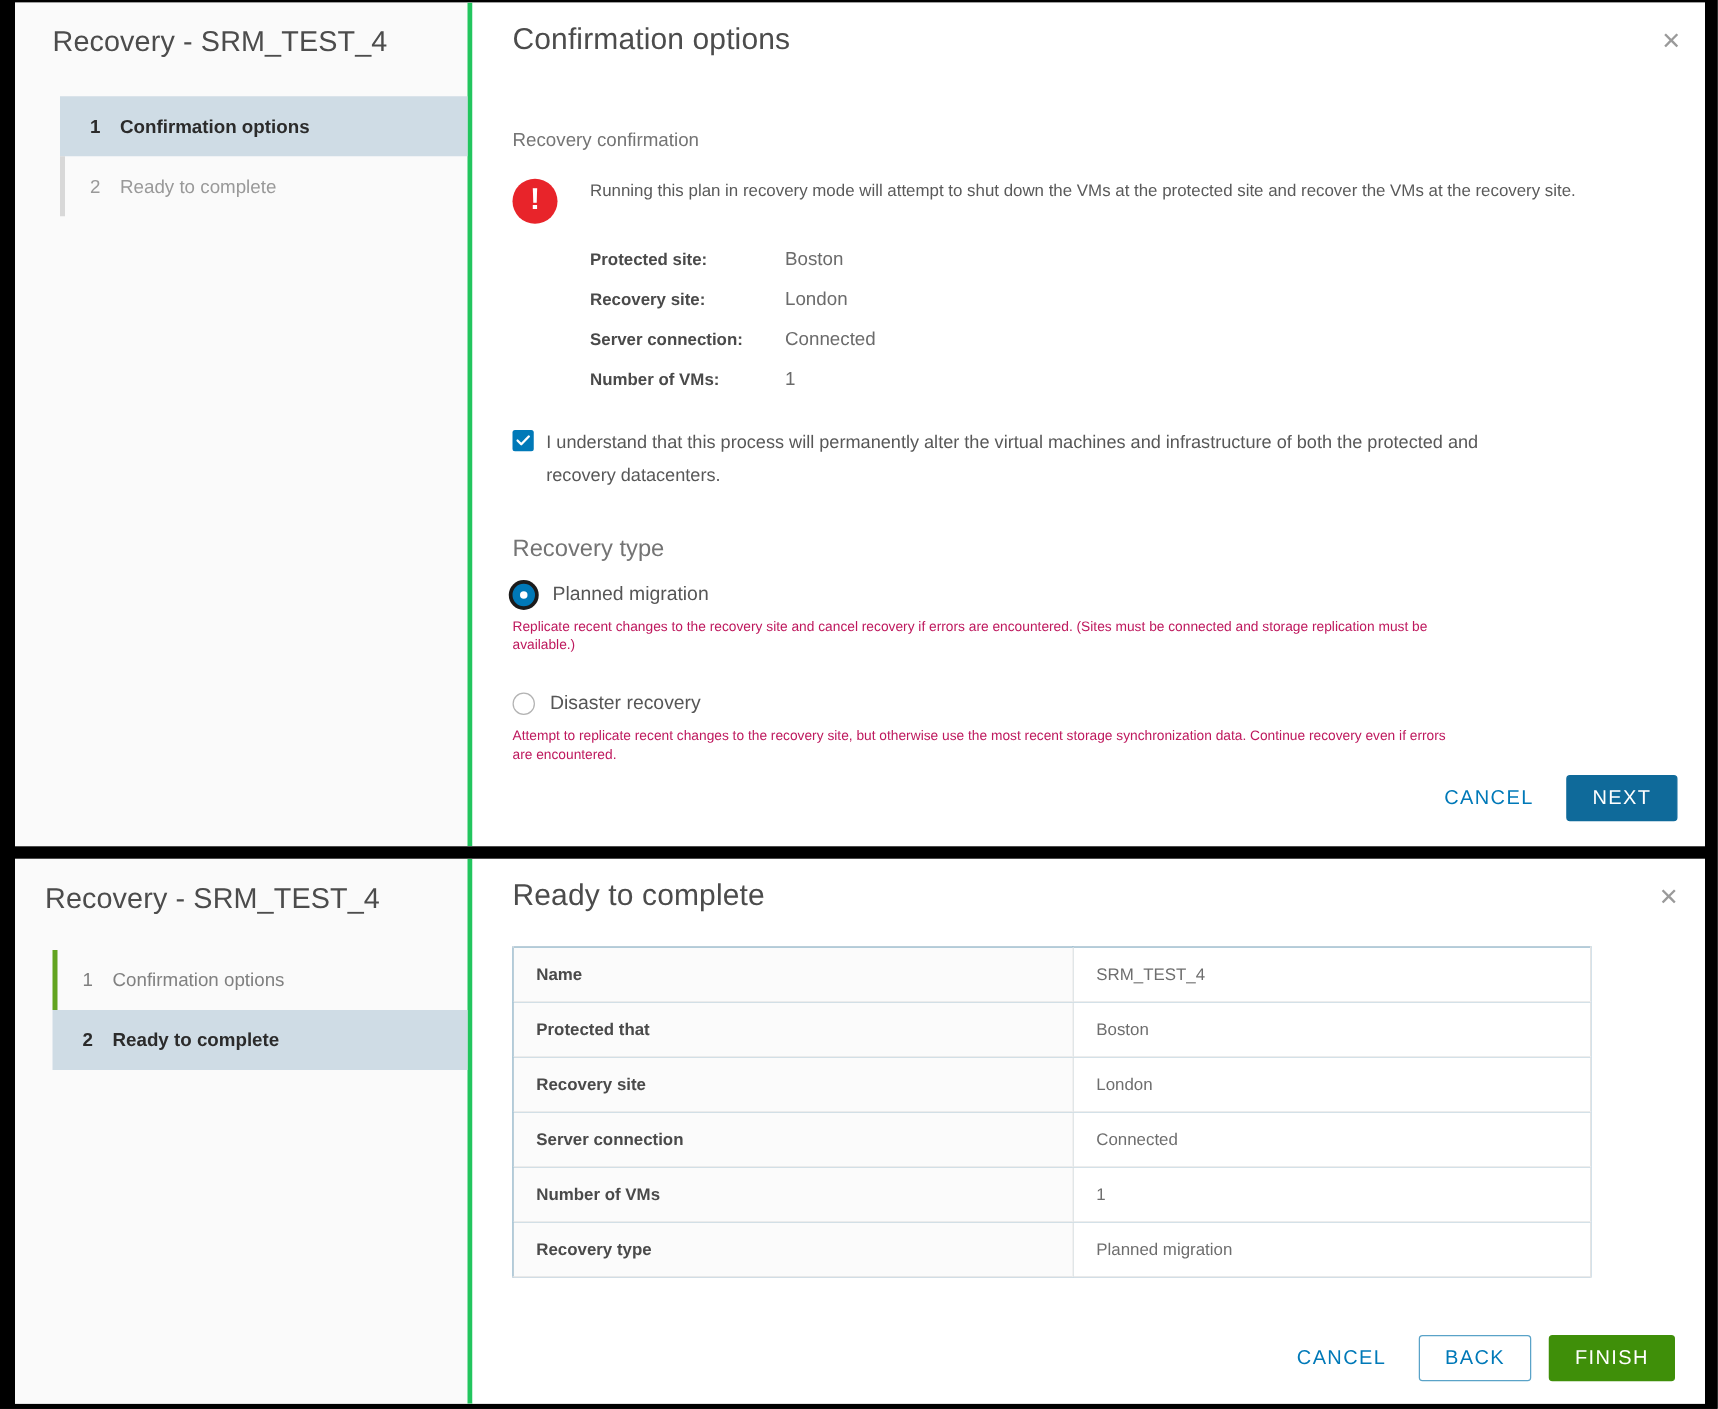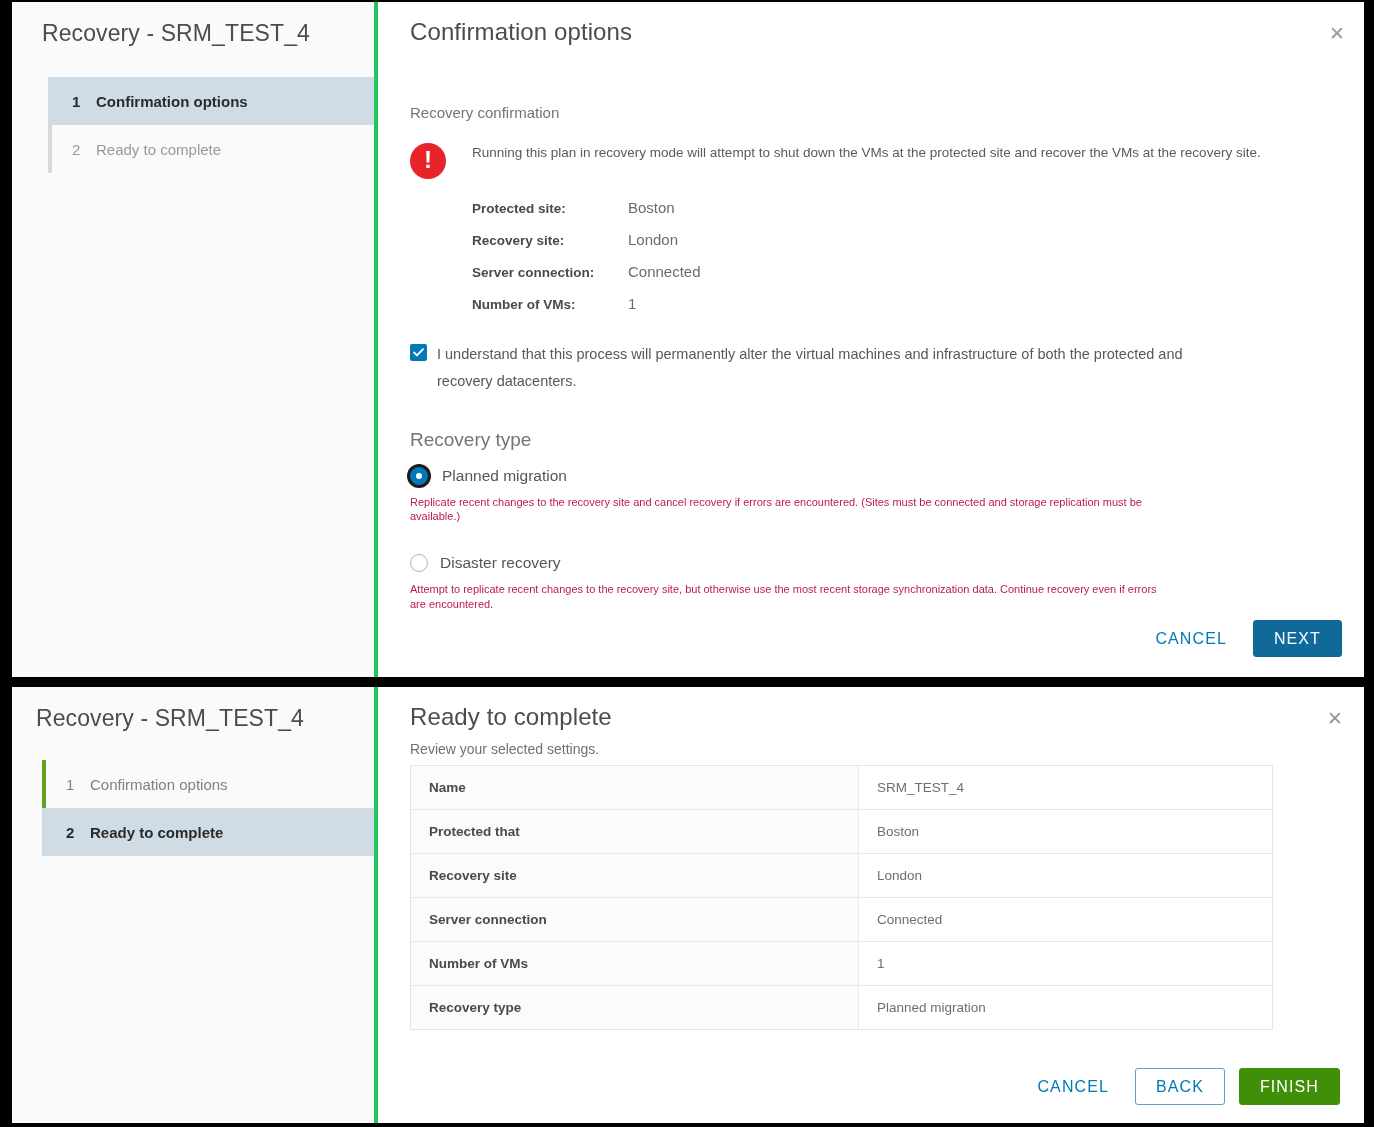--- a/index.html
+++ b/index.html
@@ -285,21 +285,21 @@
   }
   .btn-success {
     background: #3f8f09;
     border: 1px solid #3f8f09;
     color: #ffffff;
     min-width: 88px;
   }
 
   
   .summary-table {
-    margin-top: 8px;
+    margin-top: 26px;
     width: 863px;
     border: 1px solid #e4e4e4;
     border-collapse: collapse;
     background: #0369a1;
   }
   .summary-table tr { border-bottom: 1px solid #e8e8e8; }
   .summary-table tr:last-child { border-bottom: none; }
   .summary-table td {
     height: 44px;
     font-size: 13.5px;
@@ -422,21 +422,20 @@
           <span class="rail"></span>
           <span class="num">2</span>
           <span class="label">Ready to complete</span>
         </div>
       </div>
     </div>
 
     <div class="content-pane">
       <div class="pane-title">Ready to complete</div>
       <button class="close-btn">✕</button>
-      <div class="pane-subtitle">Review your selected settings.</div>
 
       <table class="summary-table">
         <tbody>
           <tr>
             <td class="k">Name</td>
             <td class="v">SRM_TEST_4</td>
           </tr>
           <tr>
             <td class="k">Protected that</td>
             <td class="v">Boston</td>

